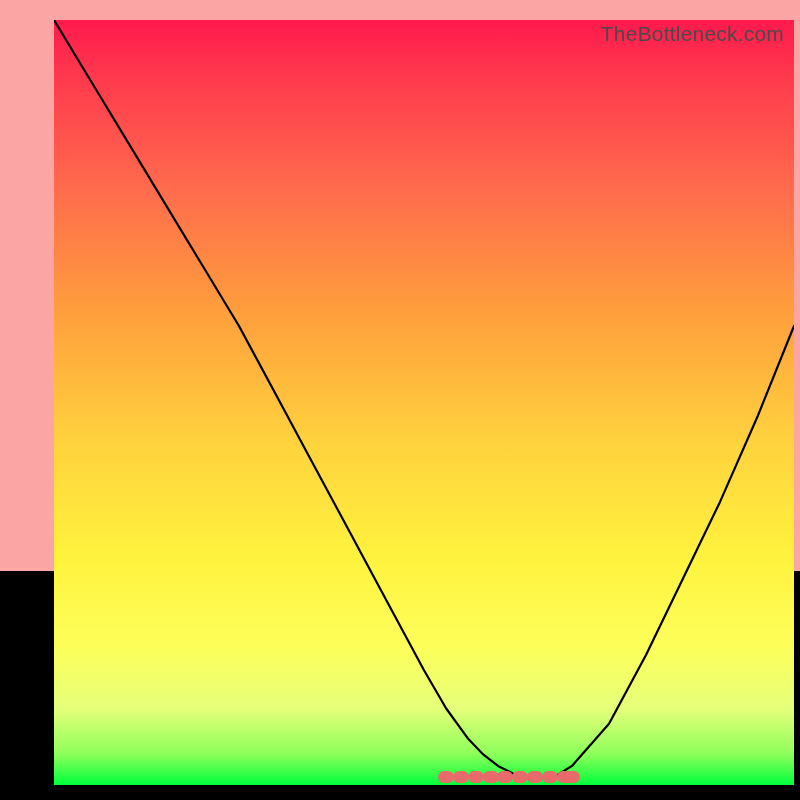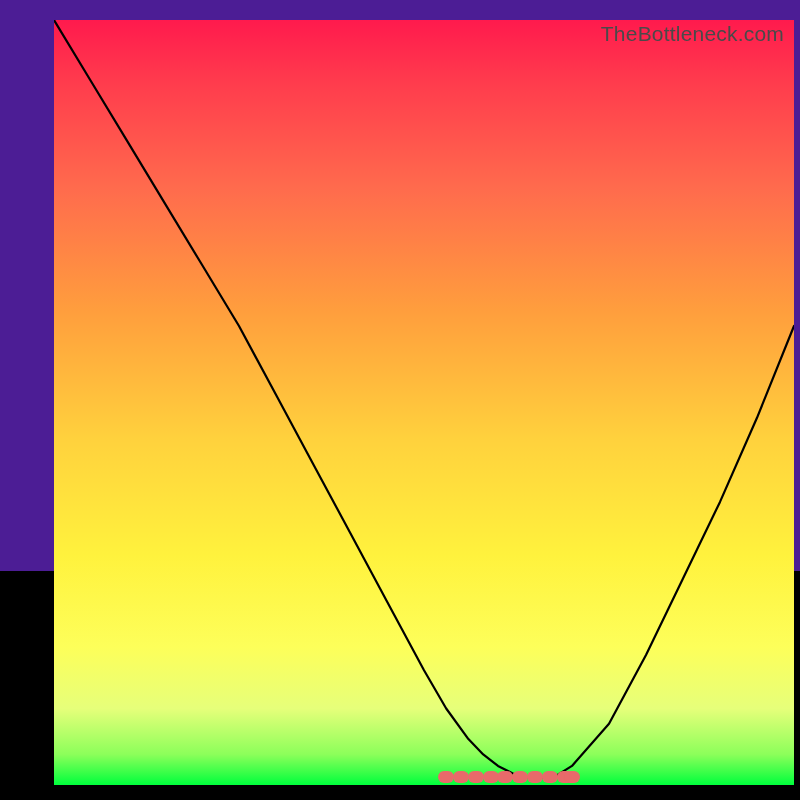--- a/index.html
+++ b/index.html
@@ -3,21 +3,21 @@
 <meta charset="utf-8">
 <style>
   * { margin: 0; padding: 0; box-sizing: border-box; }
   html, body { width: 800px; height: 800px; overflow: hidden; }
   body { background: #000; font-family: Arial, Helvetica, sans-serif; }
 
   .frame {
     position: absolute;
     left: 0; top: 0;
     width: 800px; height: 571px;
-    background: #4c1d95;
+    background: #fca5a5;
   }
 
   
   .plot {
     position: absolute;
     left: 54px;
     top: 20px;
     width: 740px;   
     height: 765px;  
     background: linear-gradient(to bottom,

